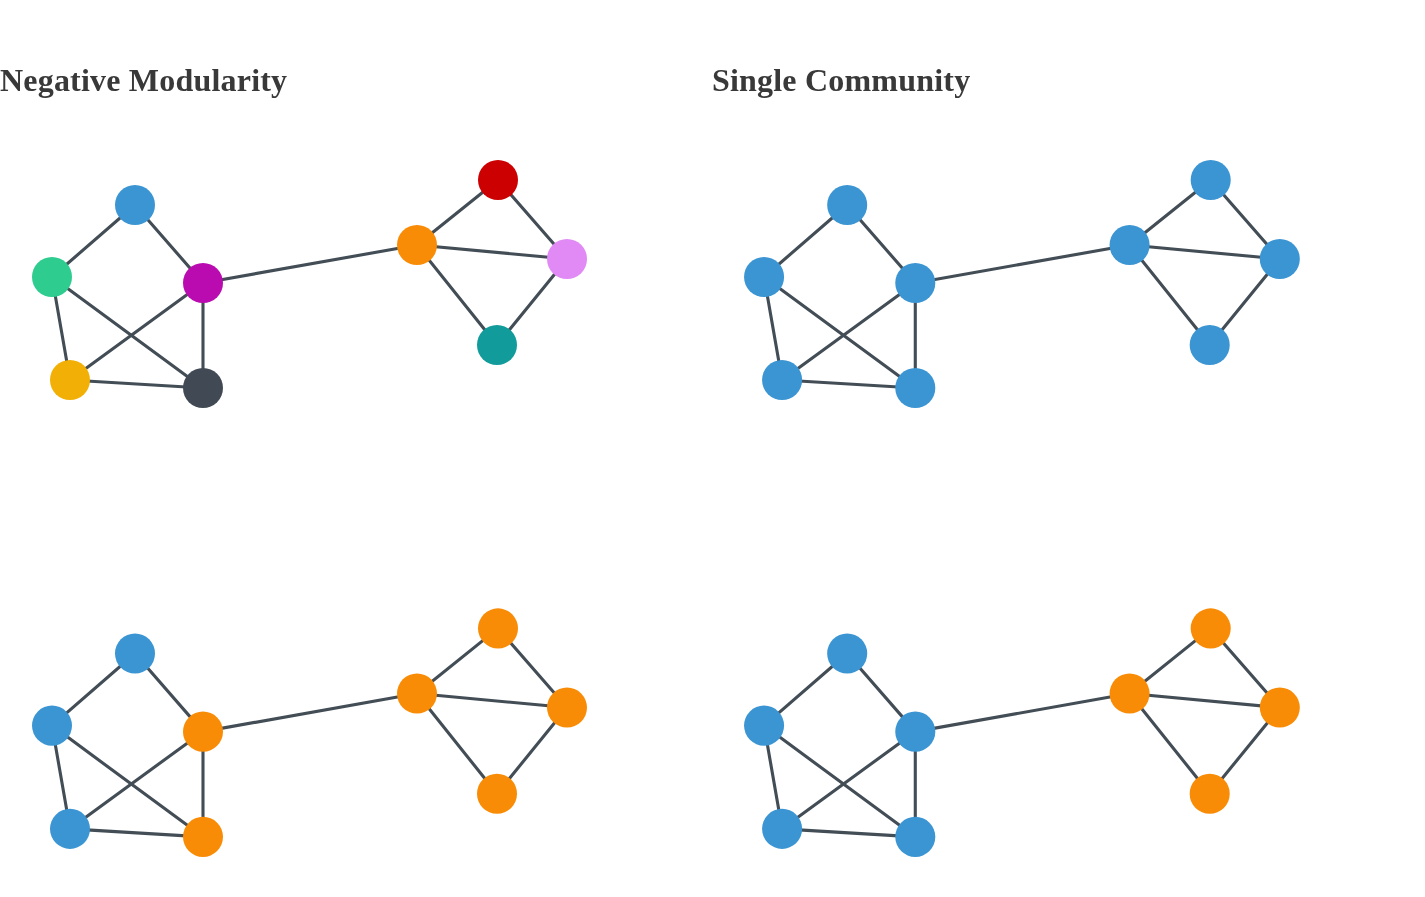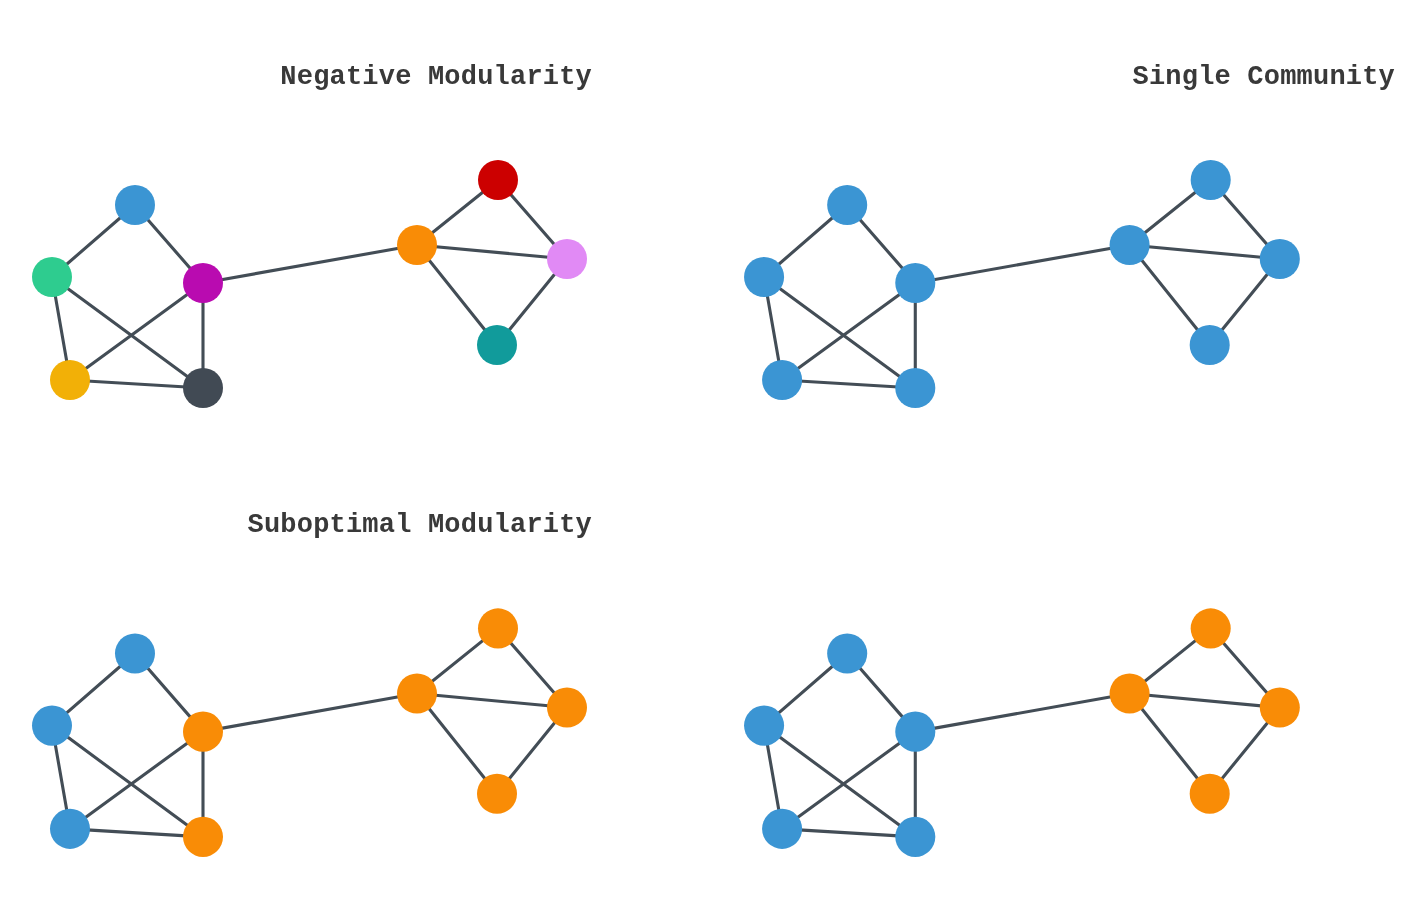--- a/index.html
+++ b/index.html
@@ -26,23 +26,23 @@
     width: 100%;
     height: 100%;
     background: #ffffff;
     overflow: hidden;
   }
   .panel-title {
     position: absolute;
     left: 0;
     right: 0;
     top: 62px;
-    text-align: right;
-    font-family: Liberation Mono, monospace;
-    font-size: 27px;
+    text-align: left;
+    font-family: Liberation Serif, serif;
+    font-size: 32px;
     font-weight: bold;
     color: #393939;
     letter-spacing: 0.2px;
     white-space: nowrap;
   }
   .panel-title.shift-left { padding-right: 120px; }
   .panel-title.shift-right { padding-right: 30px; }
   .graph-svg {
     position: absolute;
     left: 0;
@@ -124,21 +124,20 @@
           <circle cx="203" cy="388" r="20" class="node" fill="#3b95d3"></circle>
           <circle cx="417" cy="245" r="20" class="node" fill="#3b95d3"></circle>
           <circle cx="498" cy="180" r="20" class="node" fill="#3b95d3"></circle>
           <circle cx="567" cy="259" r="20" class="node" fill="#3b95d3"></circle>
           <circle cx="497" cy="345" r="20" class="node" fill="#3b95d3"></circle>
         </g>
       </svg>
   </div>
 
   <div class="panel">
-    <div class="panel-title shift-left">Suboptimal Modularity</div>
     <svg class="graph-svg" viewBox="0 0 712 448" preserveAspectRatio="none">
         <g>
           <line x1="135" y1="205" x2="52" y2="277" class="edge" stroke="#434d56" stroke-width="3.1"></line>
           <line x1="135" y1="205" x2="203" y2="283" class="edge" stroke="#434d56" stroke-width="3.1"></line>
           <line x1="52" y1="277" x2="70" y2="380" class="edge" stroke="#434d56" stroke-width="3.1"></line>
           <line x1="52" y1="277" x2="203" y2="388" class="edge" stroke="#434d56" stroke-width="3.1"></line>
           <line x1="203" y1="283" x2="70" y2="380" class="edge" stroke="#434d56" stroke-width="3.1"></line>
           <line x1="203" y1="283" x2="203" y2="388" class="edge" stroke="#434d56" stroke-width="3.1"></line>
           <line x1="70" y1="380" x2="203" y2="388" class="edge" stroke="#434d56" stroke-width="3.1"></line>
           <line x1="203" y1="283" x2="417" y2="245" class="edge" stroke="#434d56" stroke-width="3.1"></line>

